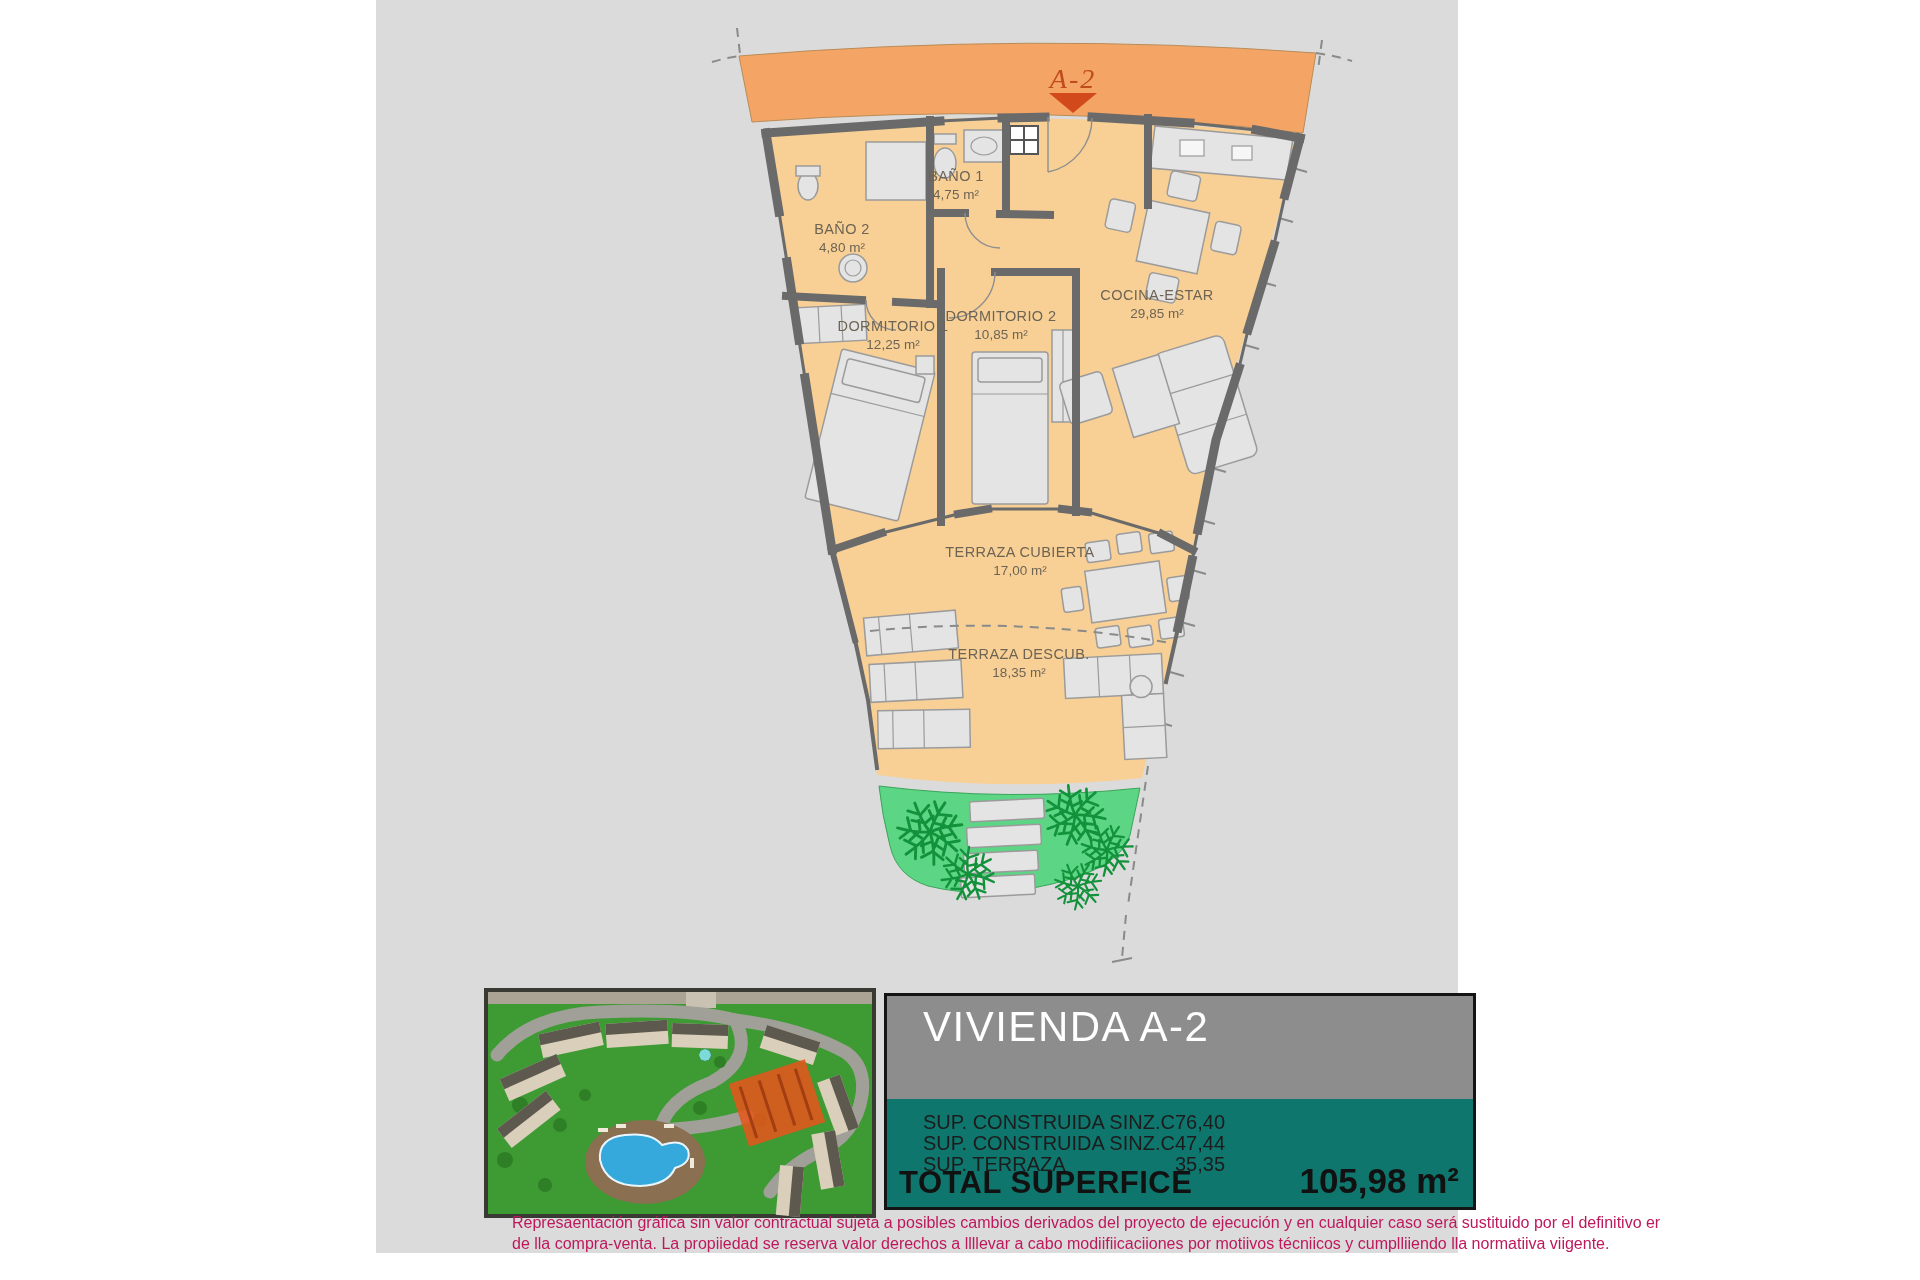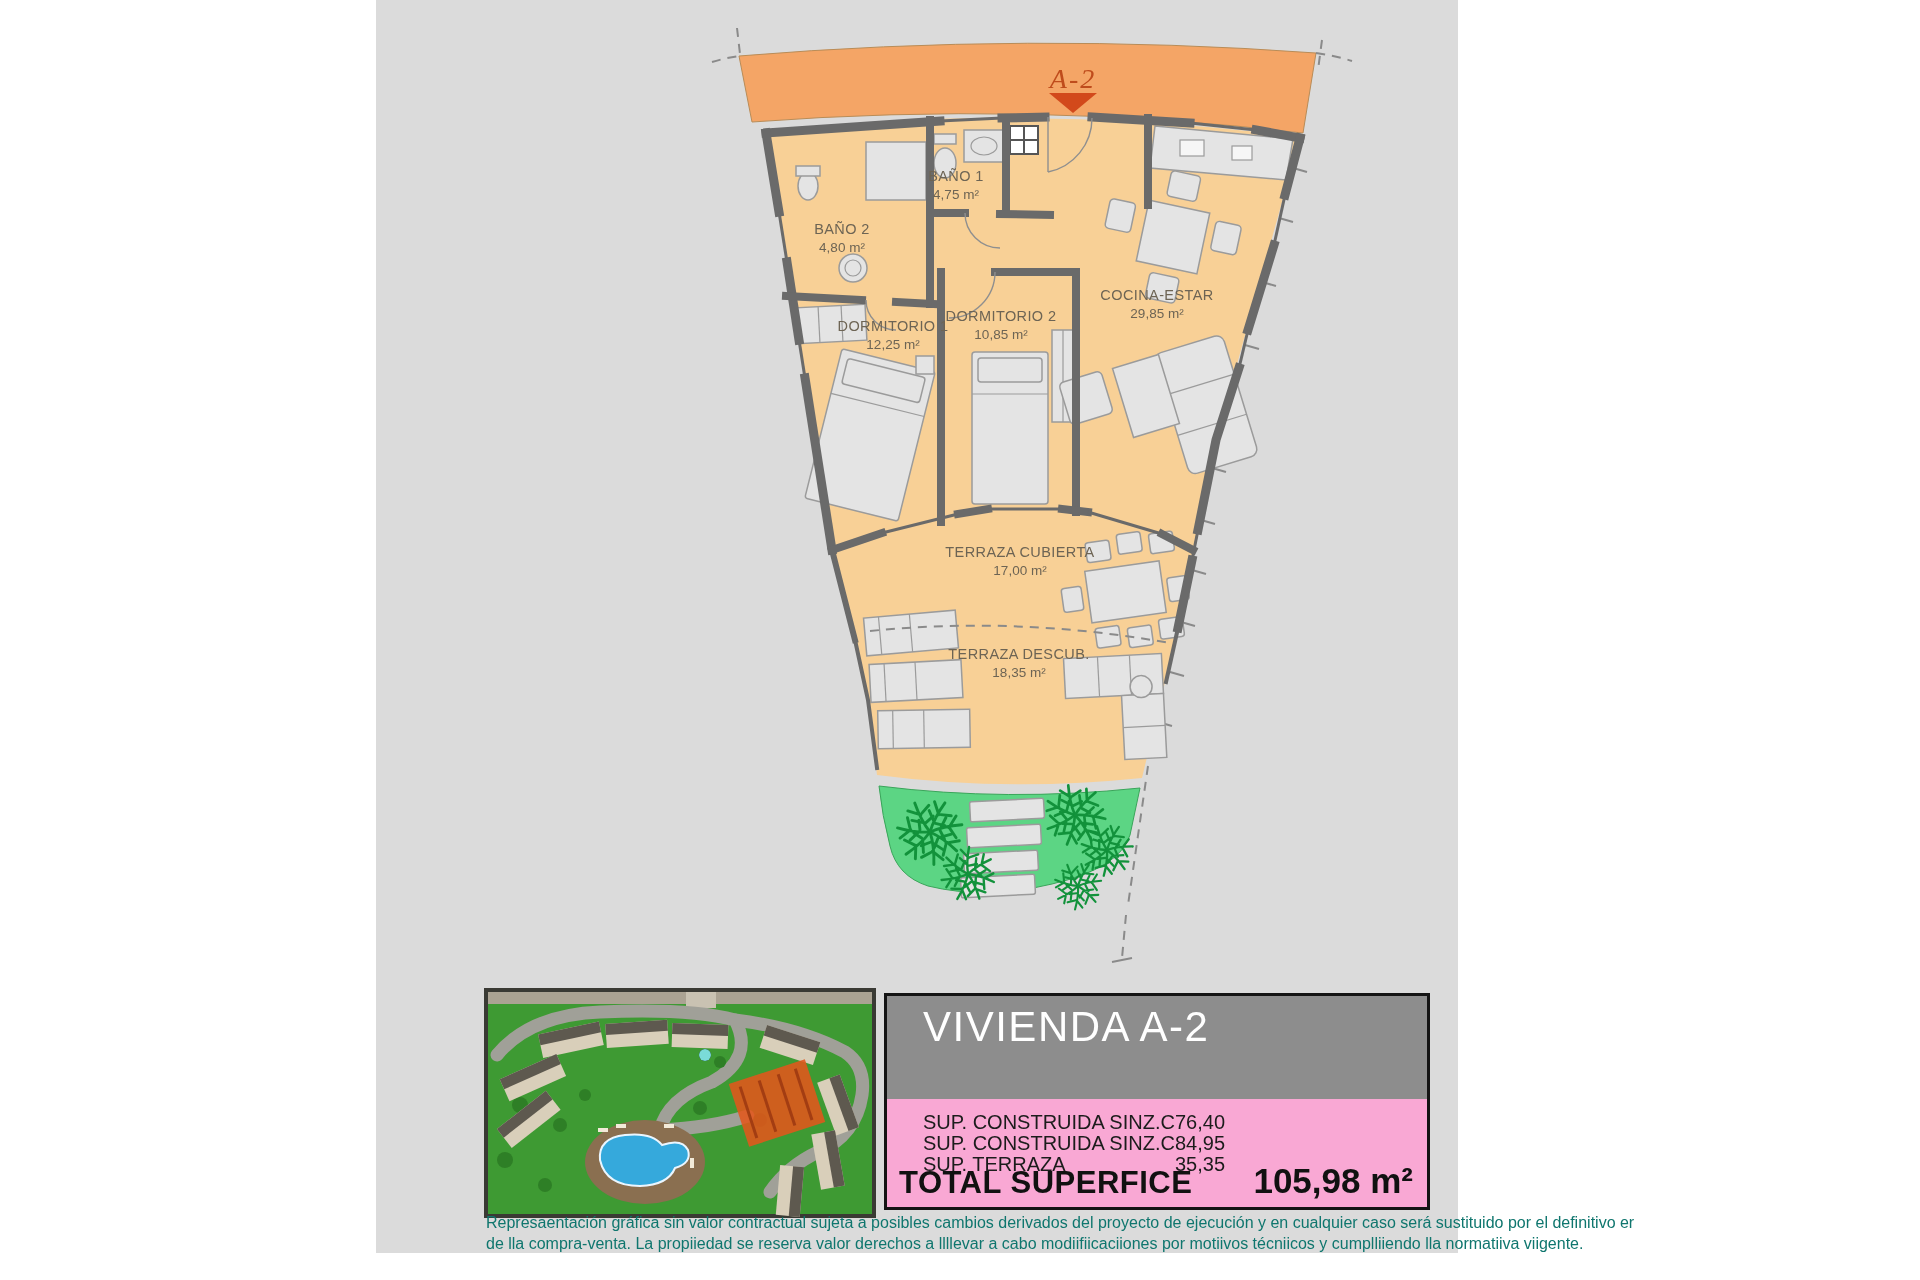--- a/index.html
+++ b/index.html
@@ -10,30 +10,30 @@
   .rarea{font-size:13.5px;fill:#6d6454;}
   .band-label{font-family:"Liberation Serif",serif;font-style:italic;font-size:28px;letter-spacing:2px;fill:#bf4c1c;}
   .wall{stroke:#6a6a6a;fill:none;stroke-linecap:square;}
   .w9{stroke-width:9;} .w8{stroke-width:8;} .w6{stroke-width:6;} .w4{stroke-width:4;}
   .win{stroke:#6a6a6a;stroke-width:3;fill:none;}
   .furn{fill:#e4e4e4;stroke:#9b9b9b;stroke-width:1.5;}
   .furnl{stroke:#9b9b9b;stroke-width:1.2;fill:none;}
   .doorarc{stroke:#8f8f8f;stroke-width:1.4;fill:none;}
   .tick{stroke:#8a8a8a;stroke-width:2;}
   .dash{stroke:#8a8a8a;stroke-width:2;fill:none;stroke-dasharray:9 7;}
-  .infopanel{position:absolute;left:884px;top:993px;width:546px;height:217px;border:3px solid #141414;background:#f9a8d4;box-sizing:border-box;}
+  .infopanel{position:absolute;left:884px;top:993px;width:592px;height:217px;border:3px solid #141414;background:#0f766e;box-sizing:border-box;}
   .title-box{background:#8d8d8d;height:103px;color:#ffffff;padding:8px 0 0 36px;box-sizing:border-box;}
   .title-box div{font-size:42px;line-height:46px;letter-spacing:1.5px;font-weight:400;}
   .sup-rows{padding:13px 0 0 36px;}
   .sup-row{display:flex;font-size:20px;line-height:21px;color:#1c1c1c;}
   .sup-row .lbl{width:252px;}
   .total-row{position:absolute;left:12px;right:14px;bottom:6px;display:flex;justify-content:space-between;align-items:flex-end;}
   .total-lbl{font-size:31px;font-weight:bold;color:#111;letter-spacing:.5px;}
   .total-val{font-size:35px;font-weight:bold;color:#111;}
-  .disclaimer{position:absolute;left:486px;top:1213px;width:1010px;font-size:16px;line-height:20.5px;color:#0f766e;white-space:nowrap;}
+  .disclaimer{position:absolute;left:512px;top:1213px;width:1010px;font-size:16px;line-height:20.5px;color:#be185d;white-space:nowrap;}
 </style>
 </head>
 <body>
 
 <svg id="plan-svg" viewBox="0 0 1920 1280">
 
   <rect x="376" y="0" width="1082" height="1253" fill="#dbdbdb"></rect>
 
   <path d="M739,56 Q1028,32 1316,53 L1303,133 Q1028,101 752,122 Z" fill="#f4a566" stroke="#b98c57" stroke-width="1"></path>
   <path d="M712,62 Q725,58 739,56" class="dash"></path>
@@ -355,21 +355,21 @@
   <div class="title-box">
     <div>VIVIENDA A-2</div>
   </div>
   <div class="sup-rows">
     <div class="sup-row">
       <span class="lbl">SUP. CONSTRUIDA SINZ.C</span>
       <span class="val">76,40</span>
     </div>
     <div class="sup-row">
       <span class="lbl">SUP. CONSTRUIDA SINZ.C</span>
-      <span class="val">84,95</span>
+      <span class="val">47,44</span>
     </div>
     <div class="sup-row">
       <span class="lbl">SUP. TERRAZA</span>
       <span class="val">35,35</span>
     </div>
   </div>
   <div class="total-row">
     <span class="total-lbl">TOTAL SUPERFICE</span>
     <span class="total-val">105,98 m²</span>
   </div>

